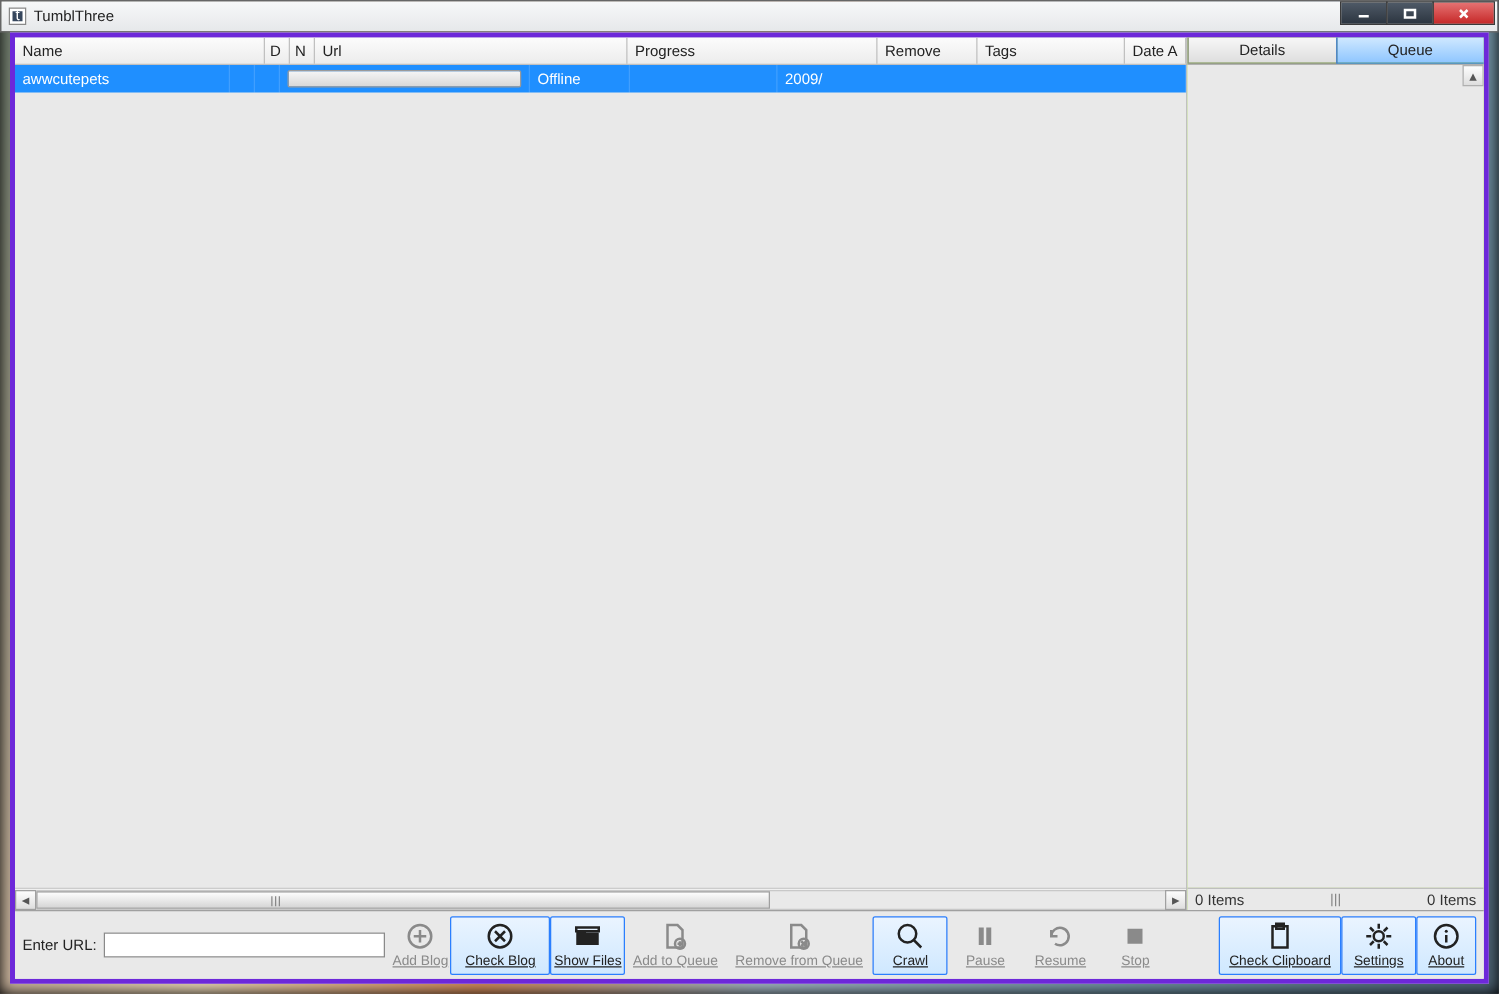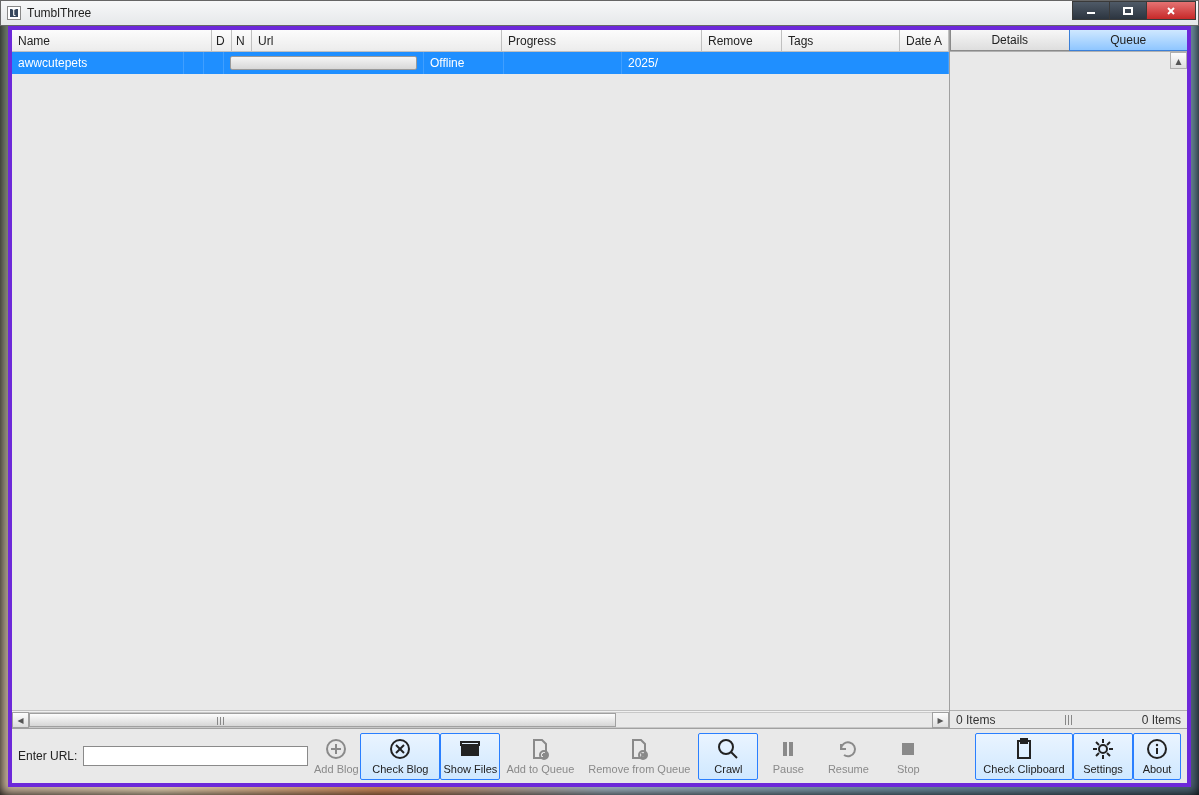--- a/index.html
+++ b/index.html
@@ -44,21 +44,21 @@
   .side-vscroll { position:absolute; right:0; top:0; bottom:0; width:17px; }
   .side-vscroll .vbtn { width:17px; height:17px; background:linear-gradient(#fdfdfd,#dedede); border:1px solid #b0b0b0; display:flex;align-items:center;justify-content:center;color:#555;}
   .side-status { height:18px; border-top:1px solid #b0b0b0; display:flex; align-items:center; padding:0 6px; color:#333; background:#e9e9e9;}
   .side-status .spacer{flex:1;}
   .side-status .mid-grip{width:16px;display:flex;gap:2px;justify-content:center;}
   .side-status .mid-grip span{width:1px;height:10px;background:#888;}
   
   .bottom { height:55px; display:flex; align-items:center; padding:0 6px; border-top:1px solid #a0a0a0; background:#e9e9e9;}
   .url-label { color:#222; margin-right:6px;}
   .url-input { width:225px; height:20px; border:1px solid #8a8a8a; background:#fff; padding:0 4px;}
-  .tbtn { width:60px; height:47px; display:flex; flex-direction:column; align-items:center; justify-content:center; gap:2px; border:1px solid transparent; color:#222; }
+  .tbtn { width:60px; height:47px; display:flex; flex-direction:column; align-items:center; justify-content:center; gap:2px; border:1px solid transparent; color:#222;text-decoration:underline; }
   .tbtn.disabled { color:#8a8a8a; }
   .tbtn.enabled { border:1px solid #2a7fff; background: linear-gradient(#eaf4ff,#cfe8ff); border-radius:2px;}
   .tbtn .ic { height:24px; display:flex; align-items:center; justify-content:center;}
   .tbtn .lb { font-size:11px; white-space:nowrap; overflow:hidden; text-align:center; width:100%;}
   .tbtn.wide { width:90px; }
   .tbtn.wider { width:118px; }
   .tbtn.narrow { width:48px;}
   svg.si { width:24px; height:24px; }
   svg.si .dis { stroke:#8a8a8a; fill:none; stroke-width:2;}
   svg.si .en  { stroke:#222; fill:none; stroke-width:2;}
@@ -115,21 +115,21 @@
         <div class="grid-body">
           <div class="grid-row">
             <div class="gc" style="width:172px">awwcutepets</div>
             <div class="gc" style="width:20px"></div>
             <div class="gc" style="width:20px"></div>
             <div class="gc progress-cell" style="width:200px">
               <div class="progress-bar"></div>
             </div>
             <div class="gc" style="width:80px">Offline</div>
             <div class="gc" style="width:118px"></div>
-            <div class="gc" style="flex:1">2025/</div>
+            <div class="gc" style="flex:1">2009/</div>
           </div>
         </div>
         <div class="hscroll">
           <div class="btn">◂</div>
           <div class="track">
             <div class="thumb">
                <div class="grip">
                   <span></span>
                   <span></span>
                   <span></span>

